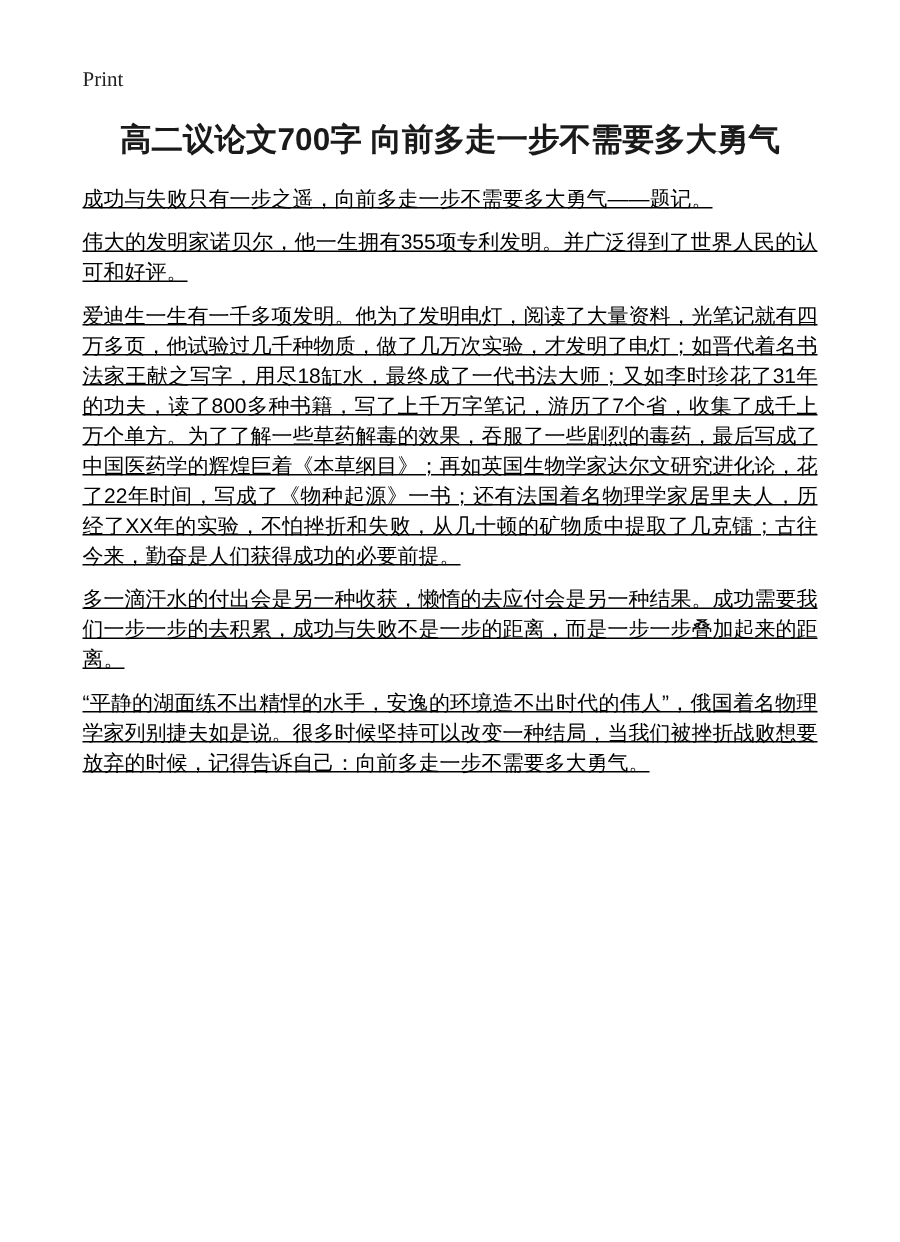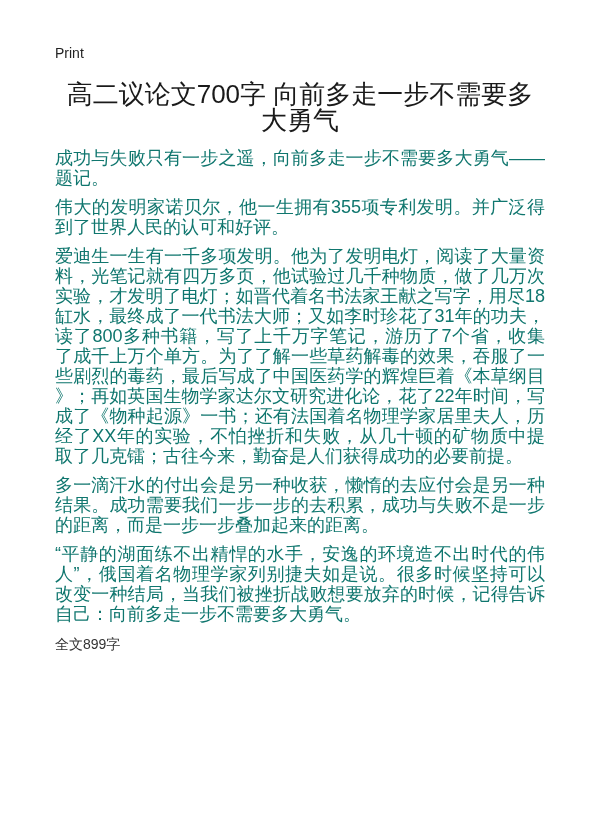--- a/index.html
+++ b/index.html
@@ -12,42 +12,43 @@
     width: 600px;
     height: 828px;
     background: #ffffff;
     box-sizing: border-box;
     padding: 44px 55px 0 55px;
     overflow: hidden;
     font-family: "Liberation Sans", "DejaVu Sans", sans-serif;
   }
   .print-link {
     display: inline-block;
-    font-family: Liberation Sans, sans-serif;
+    font-family: Liberation Serif, serif;
     font-size: 14px;
     color: #222222;
     cursor: pointer;
   }
   .doc-title {
-    font-size: 26px;
-    font-weight: normal;
+    font-size: 21px;
+    font-weight: bold;
     text-align: center;
     color: #1a1a1a;
     margin: 19px 0 15px 0;
     line-height: 26px;
     font-family: "Liberation Sans", "DejaVu Sans", sans-serif;
   }
   .para {
-    font-size: 18px;
+    font-size: 14px;
     line-height: 20px;
-    color: #0f766e;
+    color: #000000;
     text-align: justify;
     word-break: break-all;
     line-break: anywhere;
     margin: 0 0 9px 0;
+    text-decoration: underline;
   }
   .word-count {
     font-size: 14px;
     line-height: 20px;
     color: #333333;
     margin-top: 10px;
   }
 </style>
 </head>
 <body>
@@ -65,15 +66,14 @@
   <p class="para">伟大的发明家诺贝尔，他一生拥有355项专利发明。并广泛得到了世界人民的认可和好评。</p>
 
 
 
   <p class="para">爱迪生一生有一千多项发明。他为了发明电灯，阅读了大量资料，光笔记就有四万多页，他试验过几千种物质，做了几万次实验，才发明了电灯；如晋代着名书法家王献之写字，用尽18缸水，最终成了一代书法大师；又如李时珍花了31年的功夫，读了800多种书籍，写了上千万字笔记，游历了7个省，收集了成千上万个单方。为了了解一些草药解毒的效果，吞服了一些剧烈的毒药，最后写成了中国医药学的辉煌巨着《本草纲目》；再如英国生物学家达尔文研究进化论，花了22年时间，写成了《物种起源》一书；还有法国着名物理学家居里夫人，历经了XX年的实验，不怕挫折和失败，从几十顿的矿物质中提取了几克镭；古往今来，勤奋是人们获得成功的必要前提。</p>
 
   <p class="para">多一滴汗水的付出会是另一种收获，懒惰的去应付会是另一种结果。成功需要我们一步一步的去积累，成功与失败不是一步的距离，而是一步一步叠加起来的距离。</p>
 
   <p class="para">“平静的湖面练不出精悍的水手，安逸的环境造不出时代的伟人”，俄国着名物理学家列别捷夫如是说。很多时候坚持可以改变一种结局，当我们被挫折战败想要放弃的时候，记得告诉自己：向前多走一步不需要多大勇气。</p>
 
-  <div class="word-count">全文899字</div>
 
 </div>
 
 </body></html>

